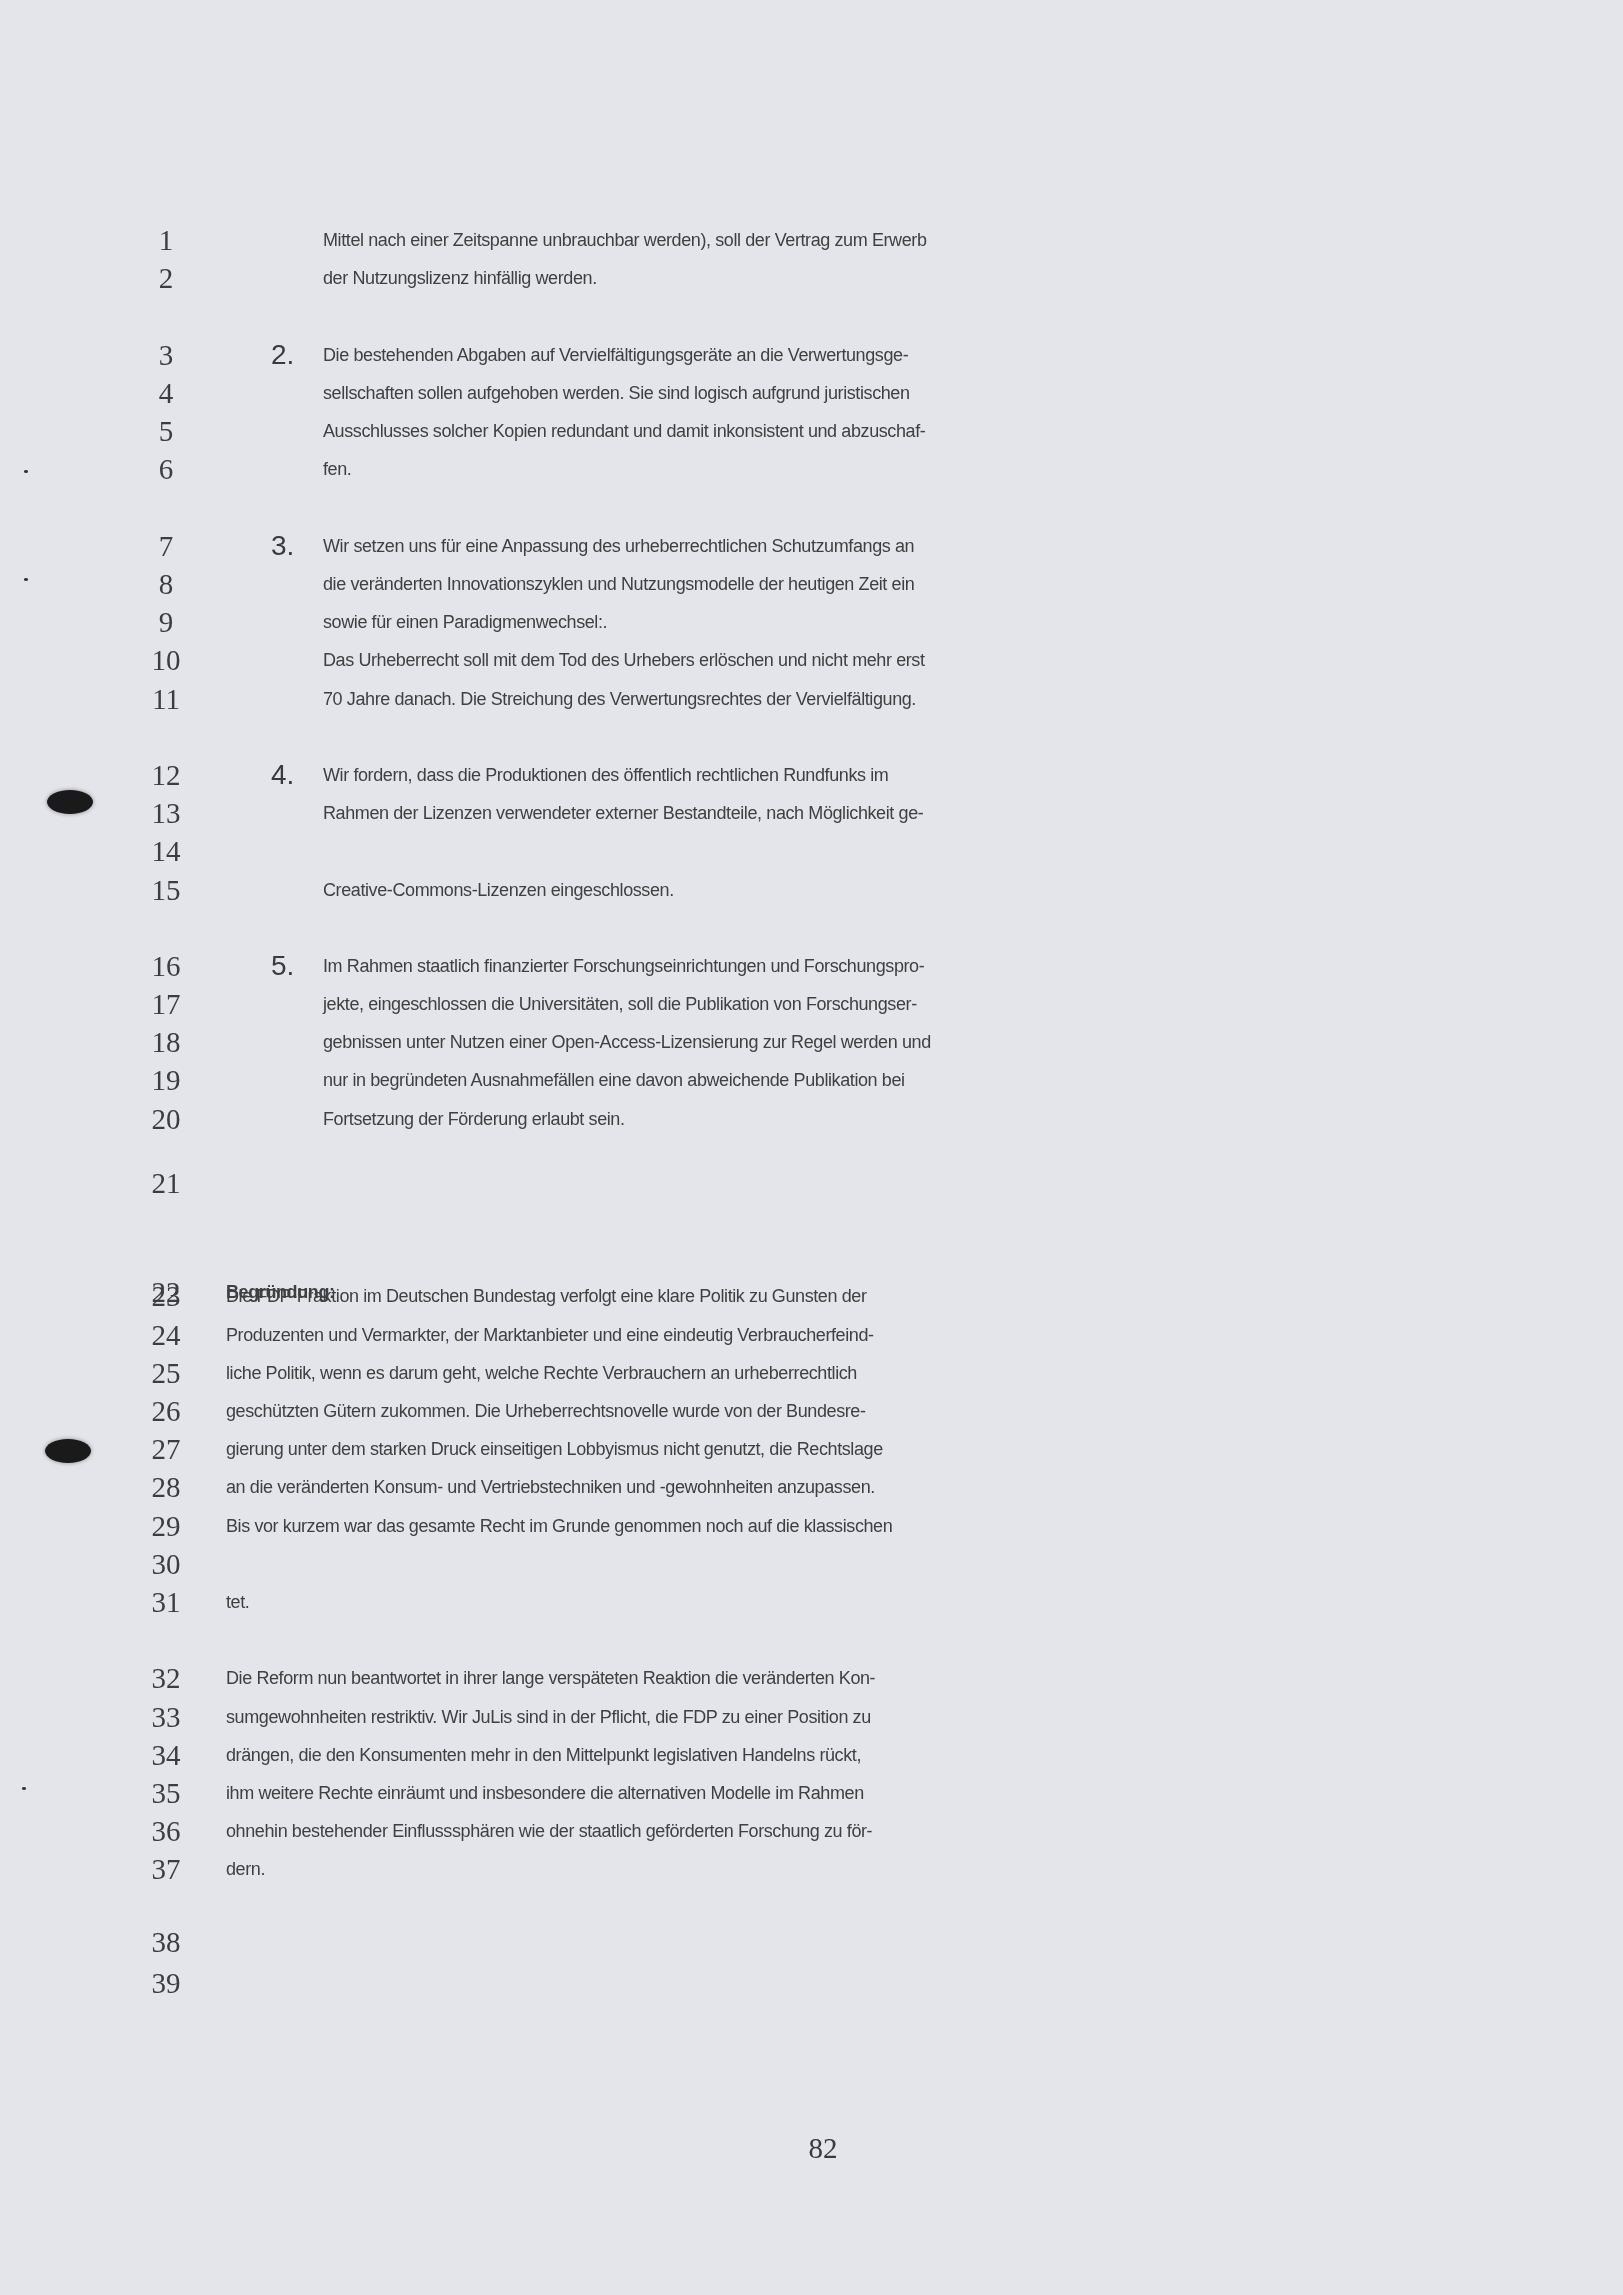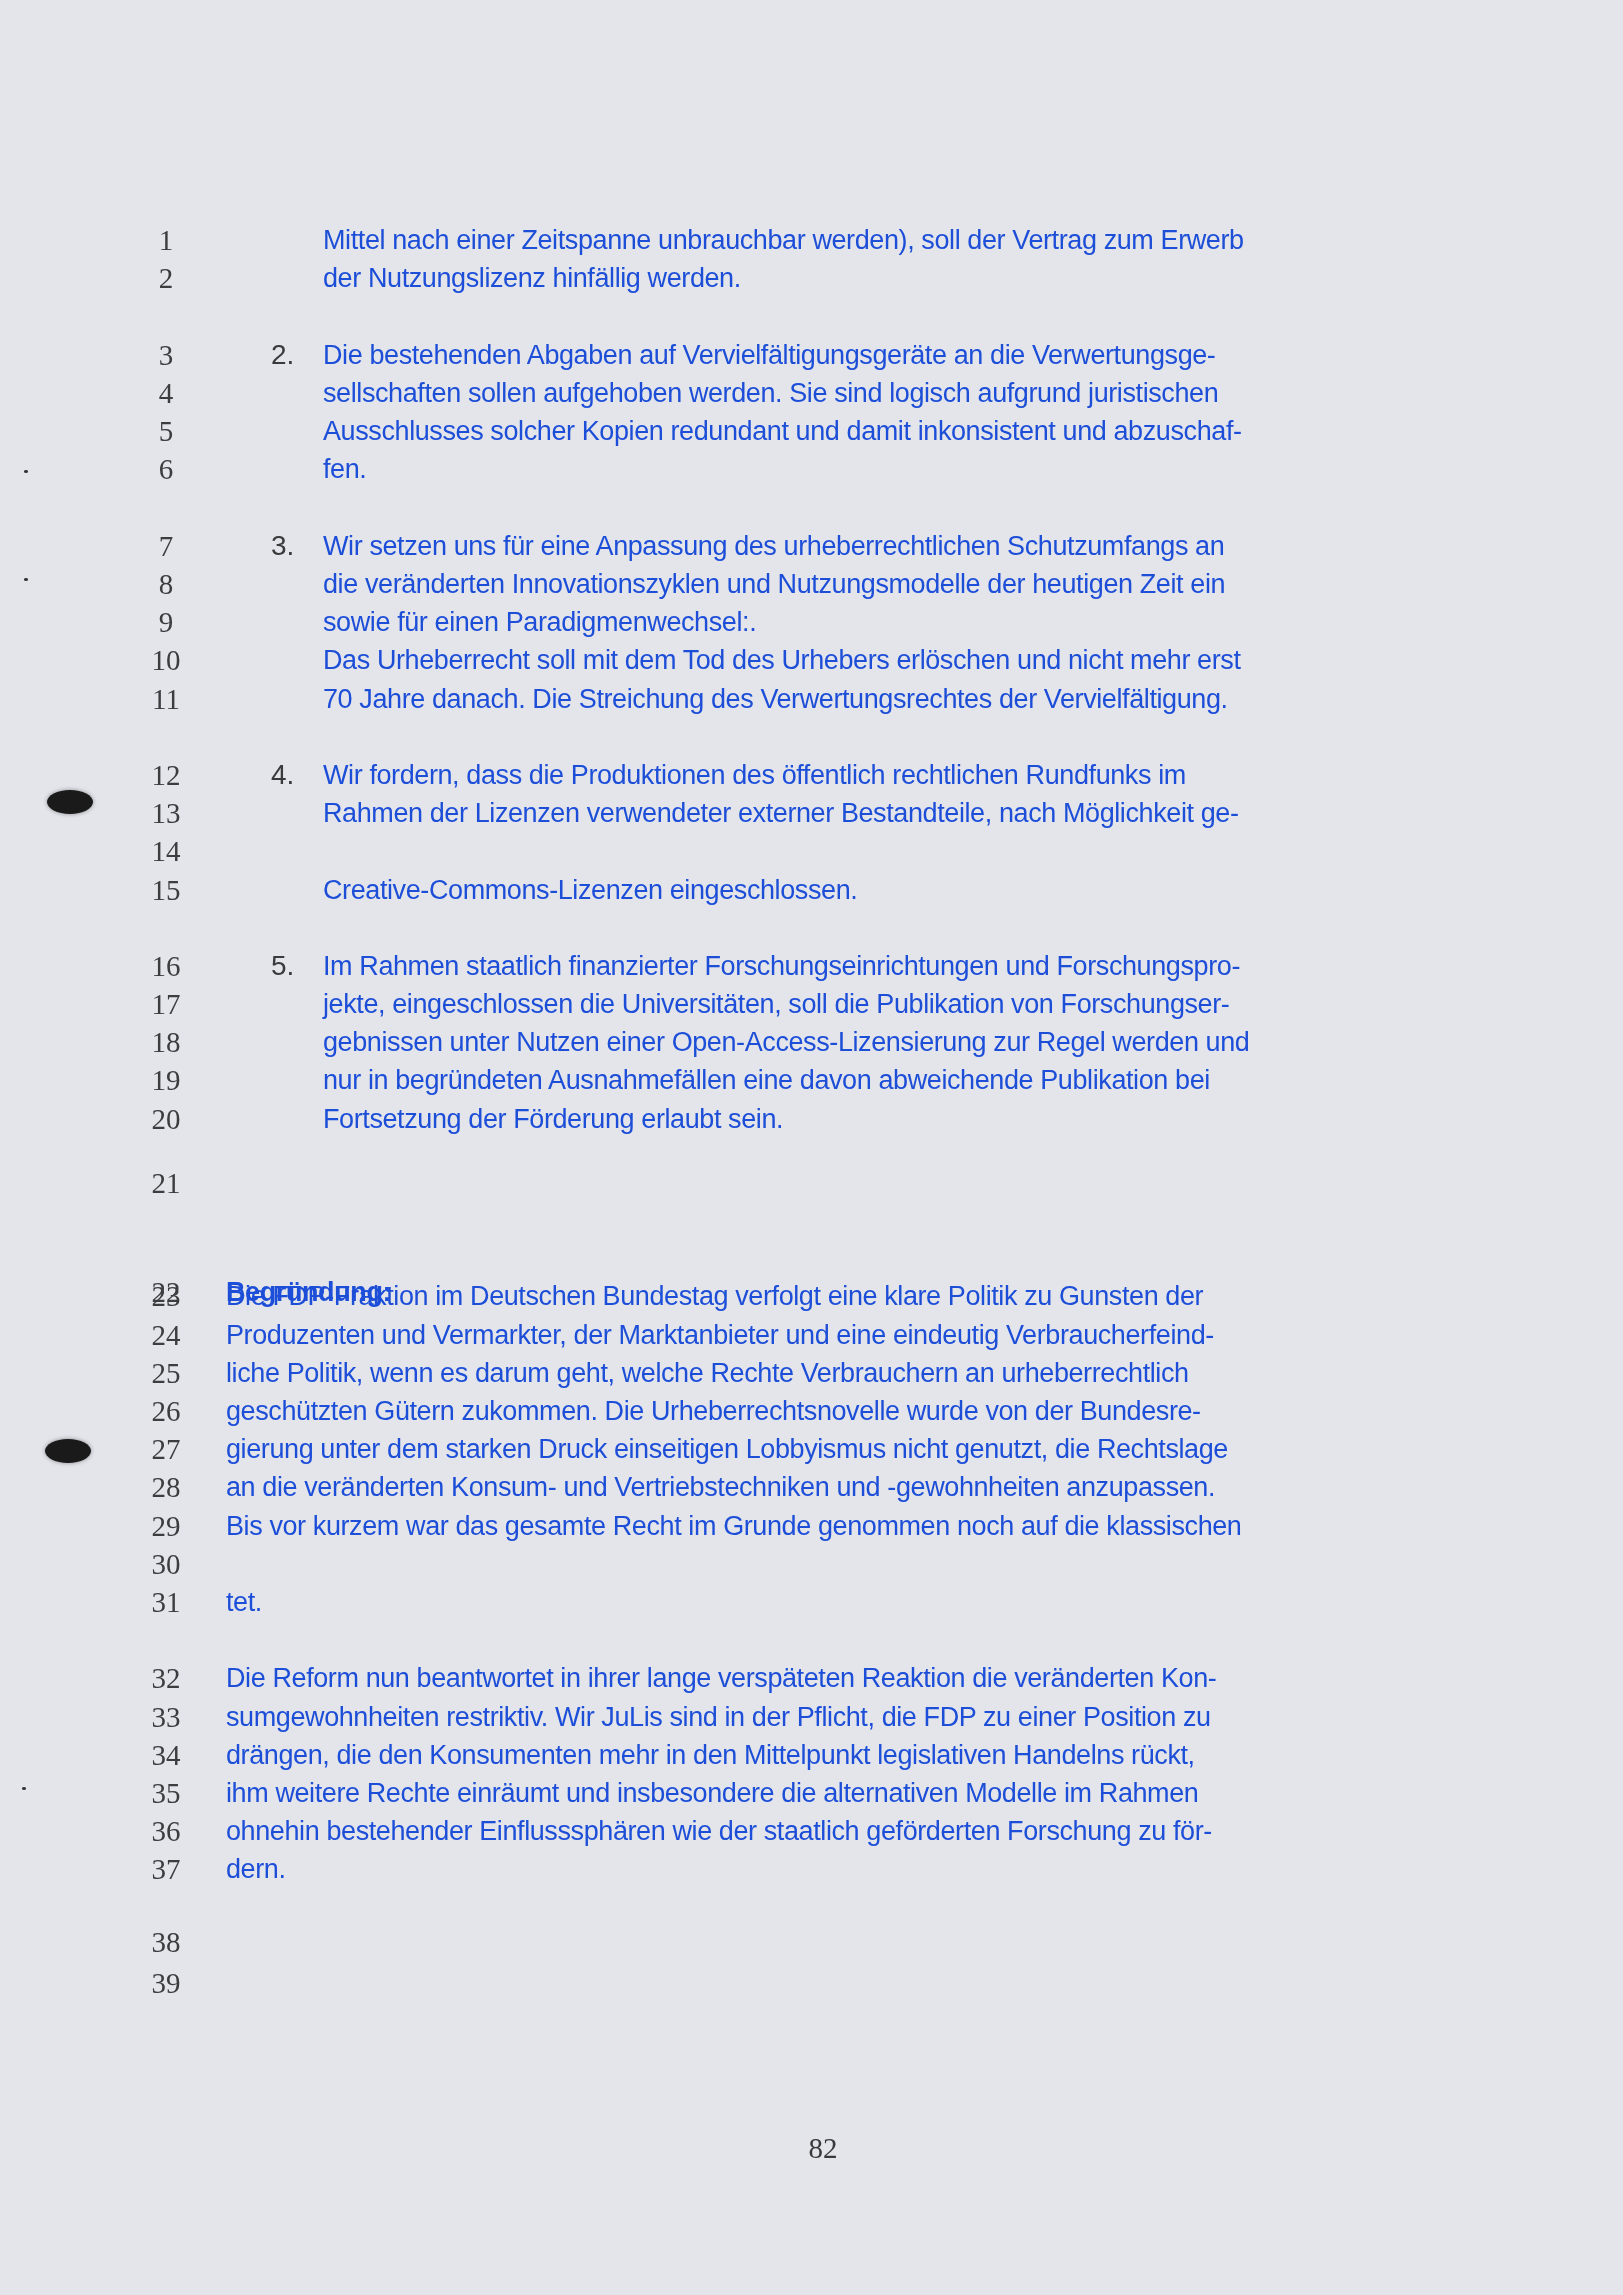--- a/index.html
+++ b/index.html
@@ -32,25 +32,25 @@
     left: 271px;
     font-family: "Liberation Sans", "DejaVu Sans", sans-serif;
     font-size: 28px;
     line-height: 38px;
     color: #3a3a3c;
   }
   .txt {
     position: absolute;
     left: 323px;
     font-family: "Liberation Sans", "DejaVu Sans", sans-serif;
-    font-size: 27px;
+    font-size: 18px;
     line-height: 38px;
     letter-spacing: -0.4px;
     white-space: nowrap;
-    color: #1d4ed8;
+    color: #404040;
   }
   .txt.full { left: 226px; }
   .txt.bold { font-weight: bold; }
   .punch {
     position: absolute;
     width: 46px; height: 24px;
     border-radius: 50%;
     background: #1a1a1a;
     box-shadow: 0 0 4px rgba(0,0,0,0.4);
   }

